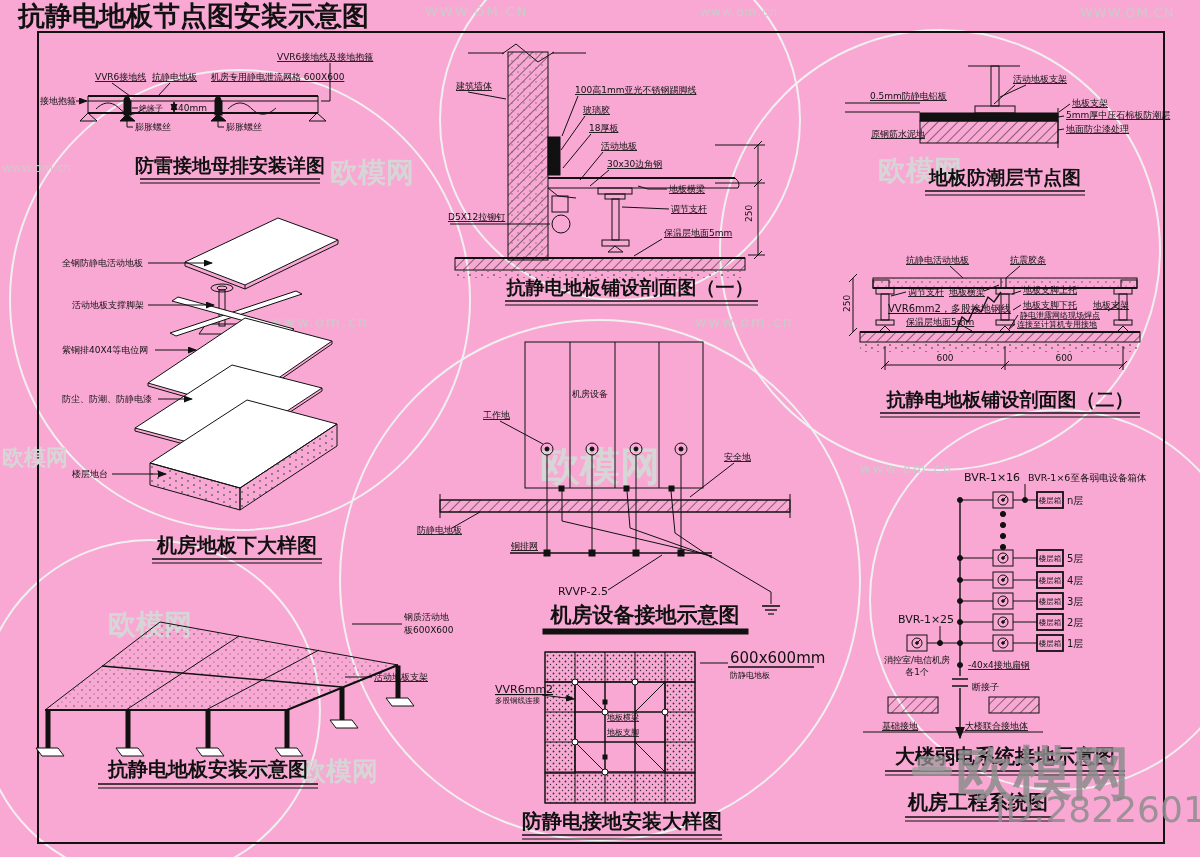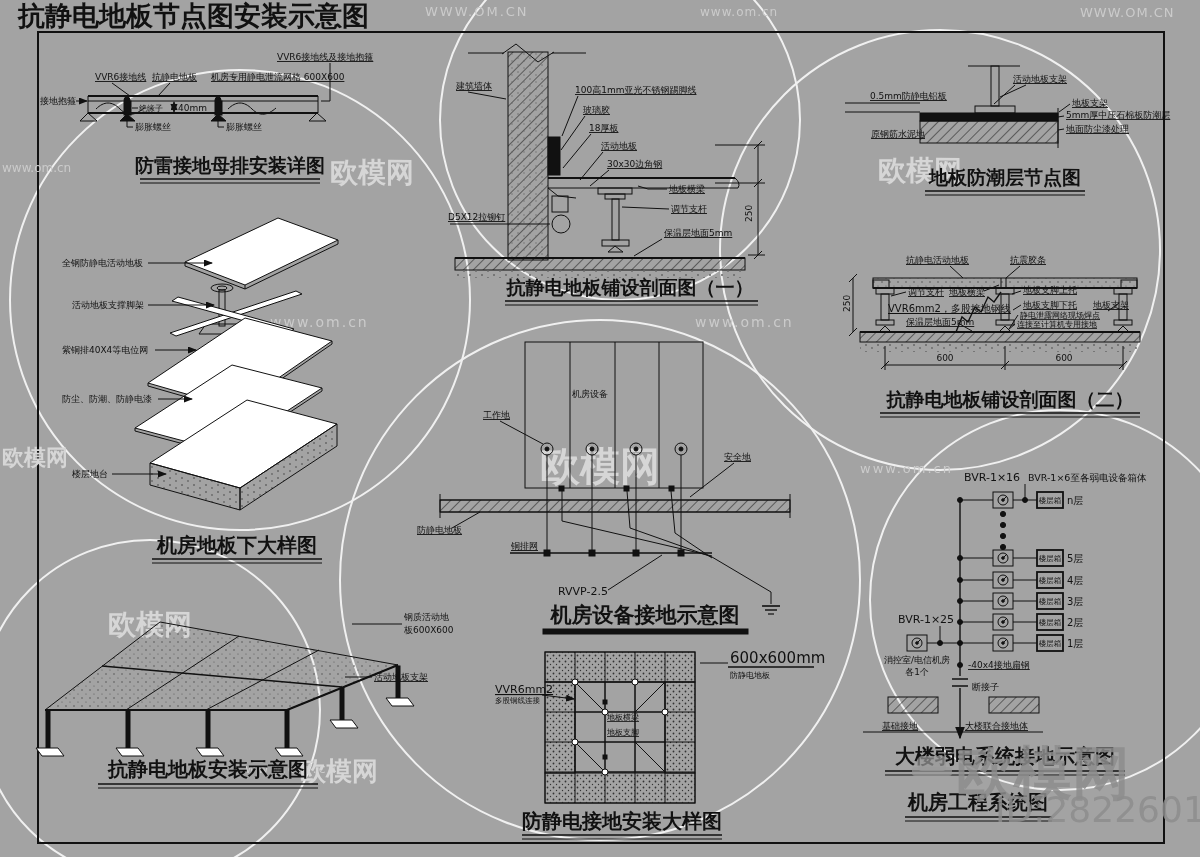--- a/index.html
+++ b/index.html
@@ -1,17 +1,17 @@
 <!DOCTYPE html>
 <html><head>
 <meta charset="utf-8">
 <style>
   *{margin:0;padding:0}
   html,body{background:#fff;width:1200px;height:857px;overflow:hidden}
-  #stage{position:relative;width:1200px;height:857px;background:#a3a3a3}
+  #stage{position:relative;width:1200px;height:857px;background:#f9a8d4}
   svg{display:block}
   text{font-family:"DejaVu Sans",sans-serif;fill:#111;stroke:none}
   .lbl{font-size:9px}
   .lblu{font-size:9px;text-decoration:underline}
   .lbl8u{font-size:8px;text-decoration:underline}
   .lbl8{font-size:8px}
   .b11{font-size:11px;font-weight:bold}
   .b11u{font-size:11px;font-weight:bold;text-decoration:underline}
   .ttl{font-size:19px;font-weight:bold}
   .ttl20{font-size:20px;font-weight:bold}

